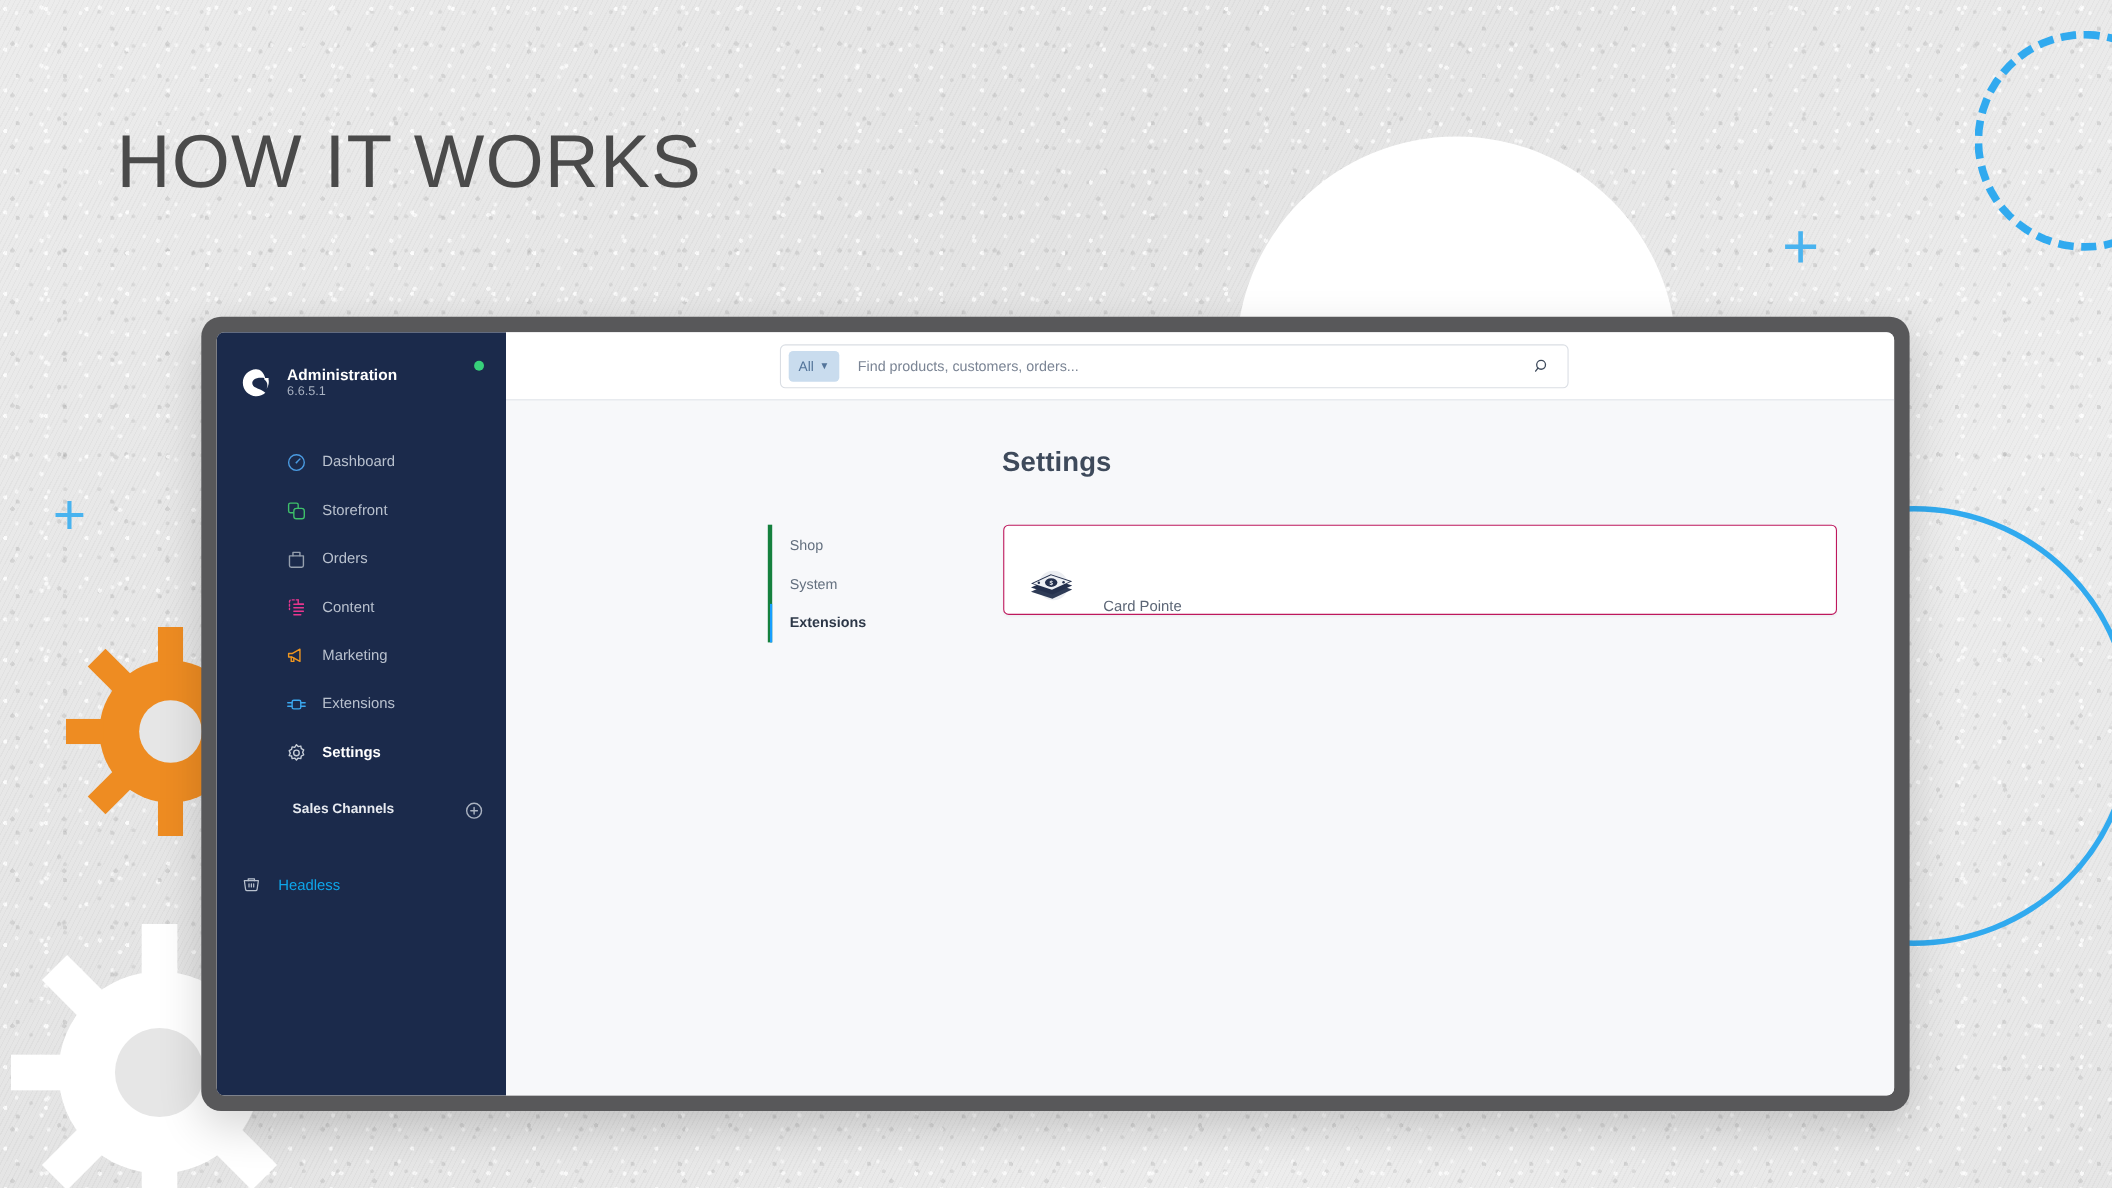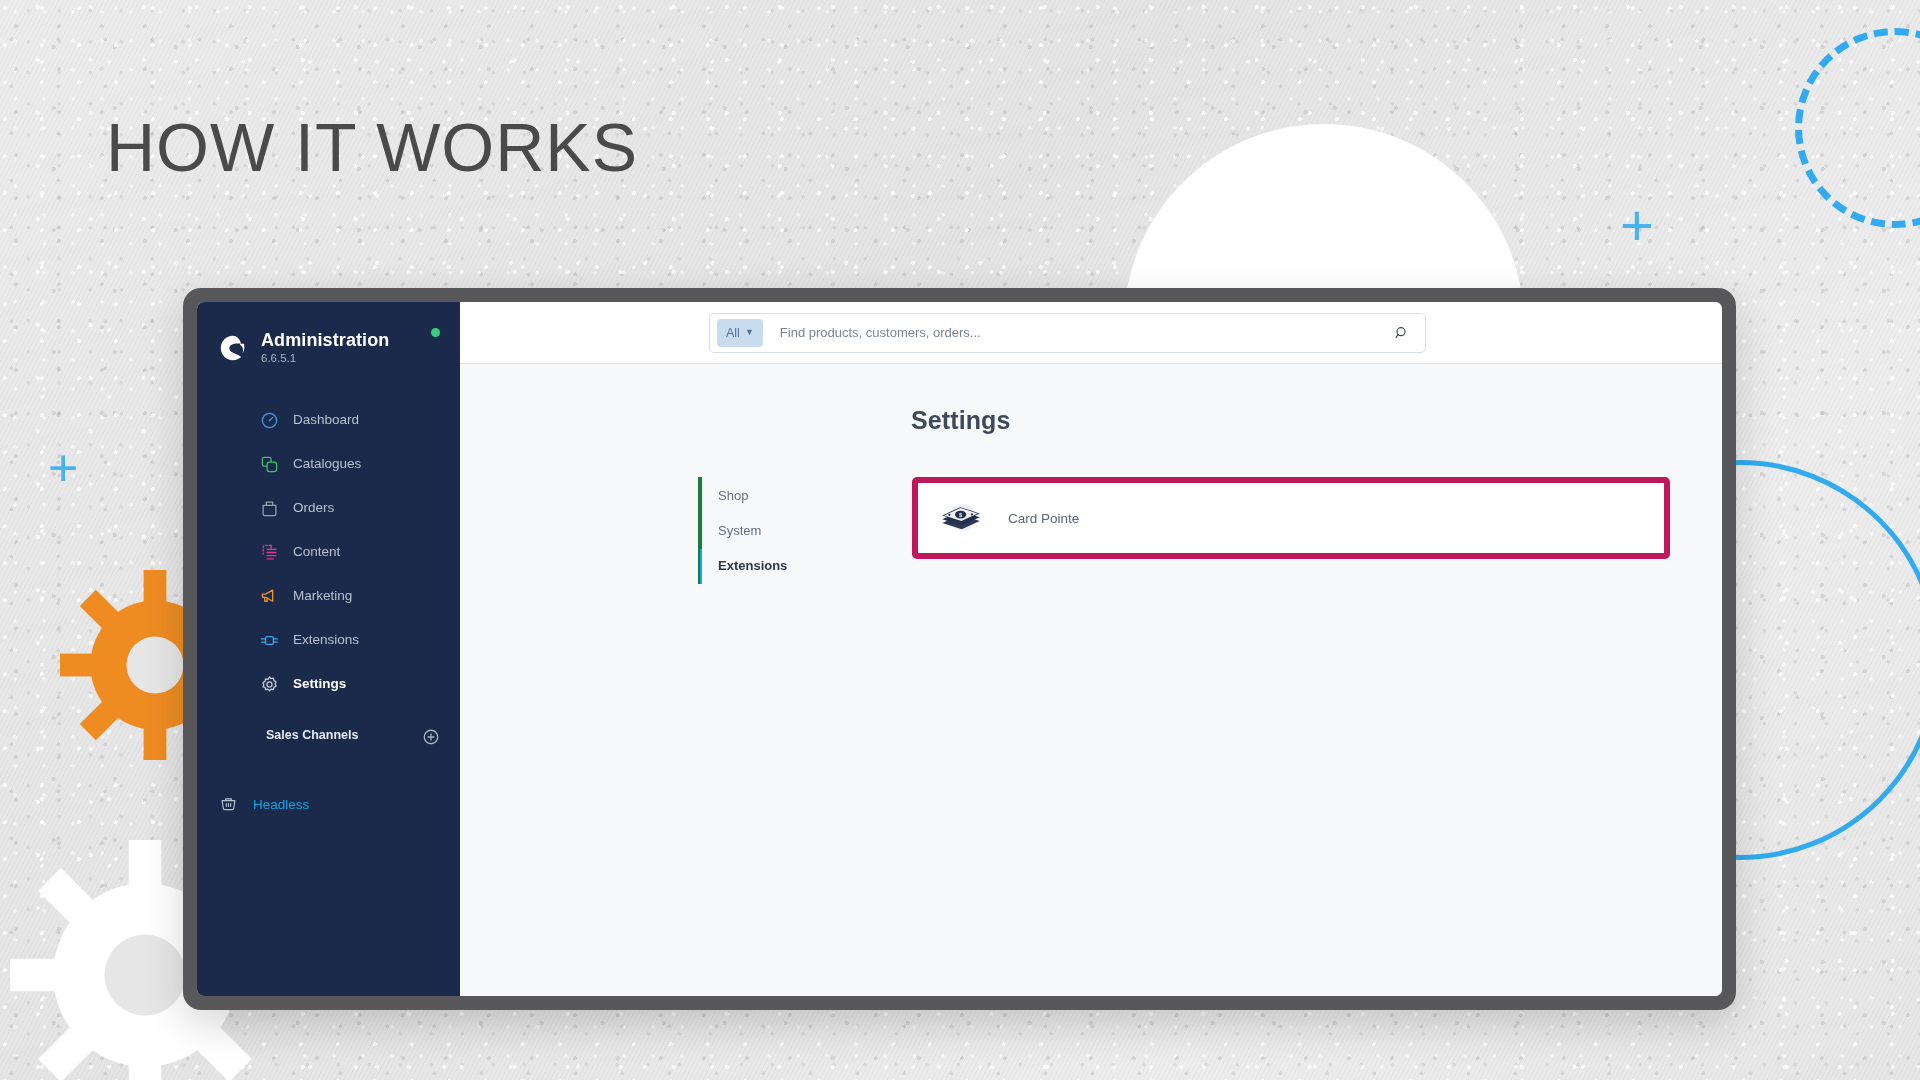--- a/index.html
+++ b/index.html
@@ -96,21 +96,21 @@
     padding-top: 22px;
     position: relative;
   }
   #brand-row {
     display: flex; align-items: center;
     padding: 0 20px 0 22px;
     height: 48px;
   }
   #brand-logo { width: 28px; height: 28px; flex: 0 0 28px; }
   #brand-text { margin-left: 14px; flex: 1; }
-  #brand-title { font-size: 18px; font-weight: bold; color: #ffffff; letter-spacing: .1px; line-height: 1.15; }
+  #brand-title { font-size: 14px; font-weight: bold; color: #ffffff; letter-spacing: .1px; line-height: 1.15; }
   #brand-version { font-size: 11.5px; color: #a9b2c2; line-height: 1.3; margin-top: 1px; }
   #status-dot { width: 9px; height: 9px; border-radius: 50%; background: #37d07a; flex: 0 0 9px; align-self: flex-start; margin-top: 4px; }
 
   .nav-list { margin-top: 26px; }
   .nav-item {
     display: flex; align-items: center;
     height: 44px;
     padding-left: 22px;
     cursor: pointer;
     font-size: 13.5px;
@@ -226,24 +226,24 @@
   }
   .sub-nav-item.active {
     color: #2c3747;
     font-weight: bold;
     border-left-color: #189eff;
   }
 
   #cards-col { flex: 1; padding-left: 24px; padding-right: 52px; }
   .ext-card {
     background: #ffffff;
-    border: 6px solid #be185d;
+    border: 1px solid #be185d;
     border-radius: 5px;
     height: 82px;
-    display: flex; align-items: center;
+    display: flex; align-items: flex-end;
     padding-left: 18px;
     cursor: pointer;
     box-shadow: 0 1px 2px rgba(30,40,60,.04);
   }
   .ext-card .ext-ico { width: 50px; height: 50px; flex: 0 0 50px; display: flex; align-items: center; justify-content: center; }
   .ext-card .ext-name { font-size: 13.5px; color: #5c6676; margin-left: 22px; }
 
   
   #headline {
     position: absolute;
@@ -332,21 +332,21 @@
           <span class="nav-label">Dashboard</span>
         </div>
 
         <div class="nav-item">
           <span class="nav-ico">
             <svg width="19" height="19" viewBox="0 0 24 24" fill="none" stroke="#3ec06a" stroke-width="1.6">
               <rect x="3" y="3" width="11" height="11" rx="2"></rect>
                 <rect x="9" y="9" width="12" height="12" rx="3" fill="#1b2a4b"></rect>
             </svg>
           </span>
-          <span class="nav-label">Catalogues</span>
+          <span class="nav-label">Storefront</span>
         </div>
 
         <div class="nav-item">
           <span class="nav-ico">
             <svg width="19" height="19" viewBox="0 0 24 24" fill="none" stroke="#96a0ae" stroke-width="1.6">
               <path d="M4 8h16v11a2 2 0 0 1-2 2H6a2 2 0 0 1-2-2z" stroke-linejoin="round"></path>
               <path d="M8 8V4h8v4" stroke-linecap="round" stroke-linejoin="round"></path>
             </svg>
           </span>
           <span class="nav-label">Orders</span>

